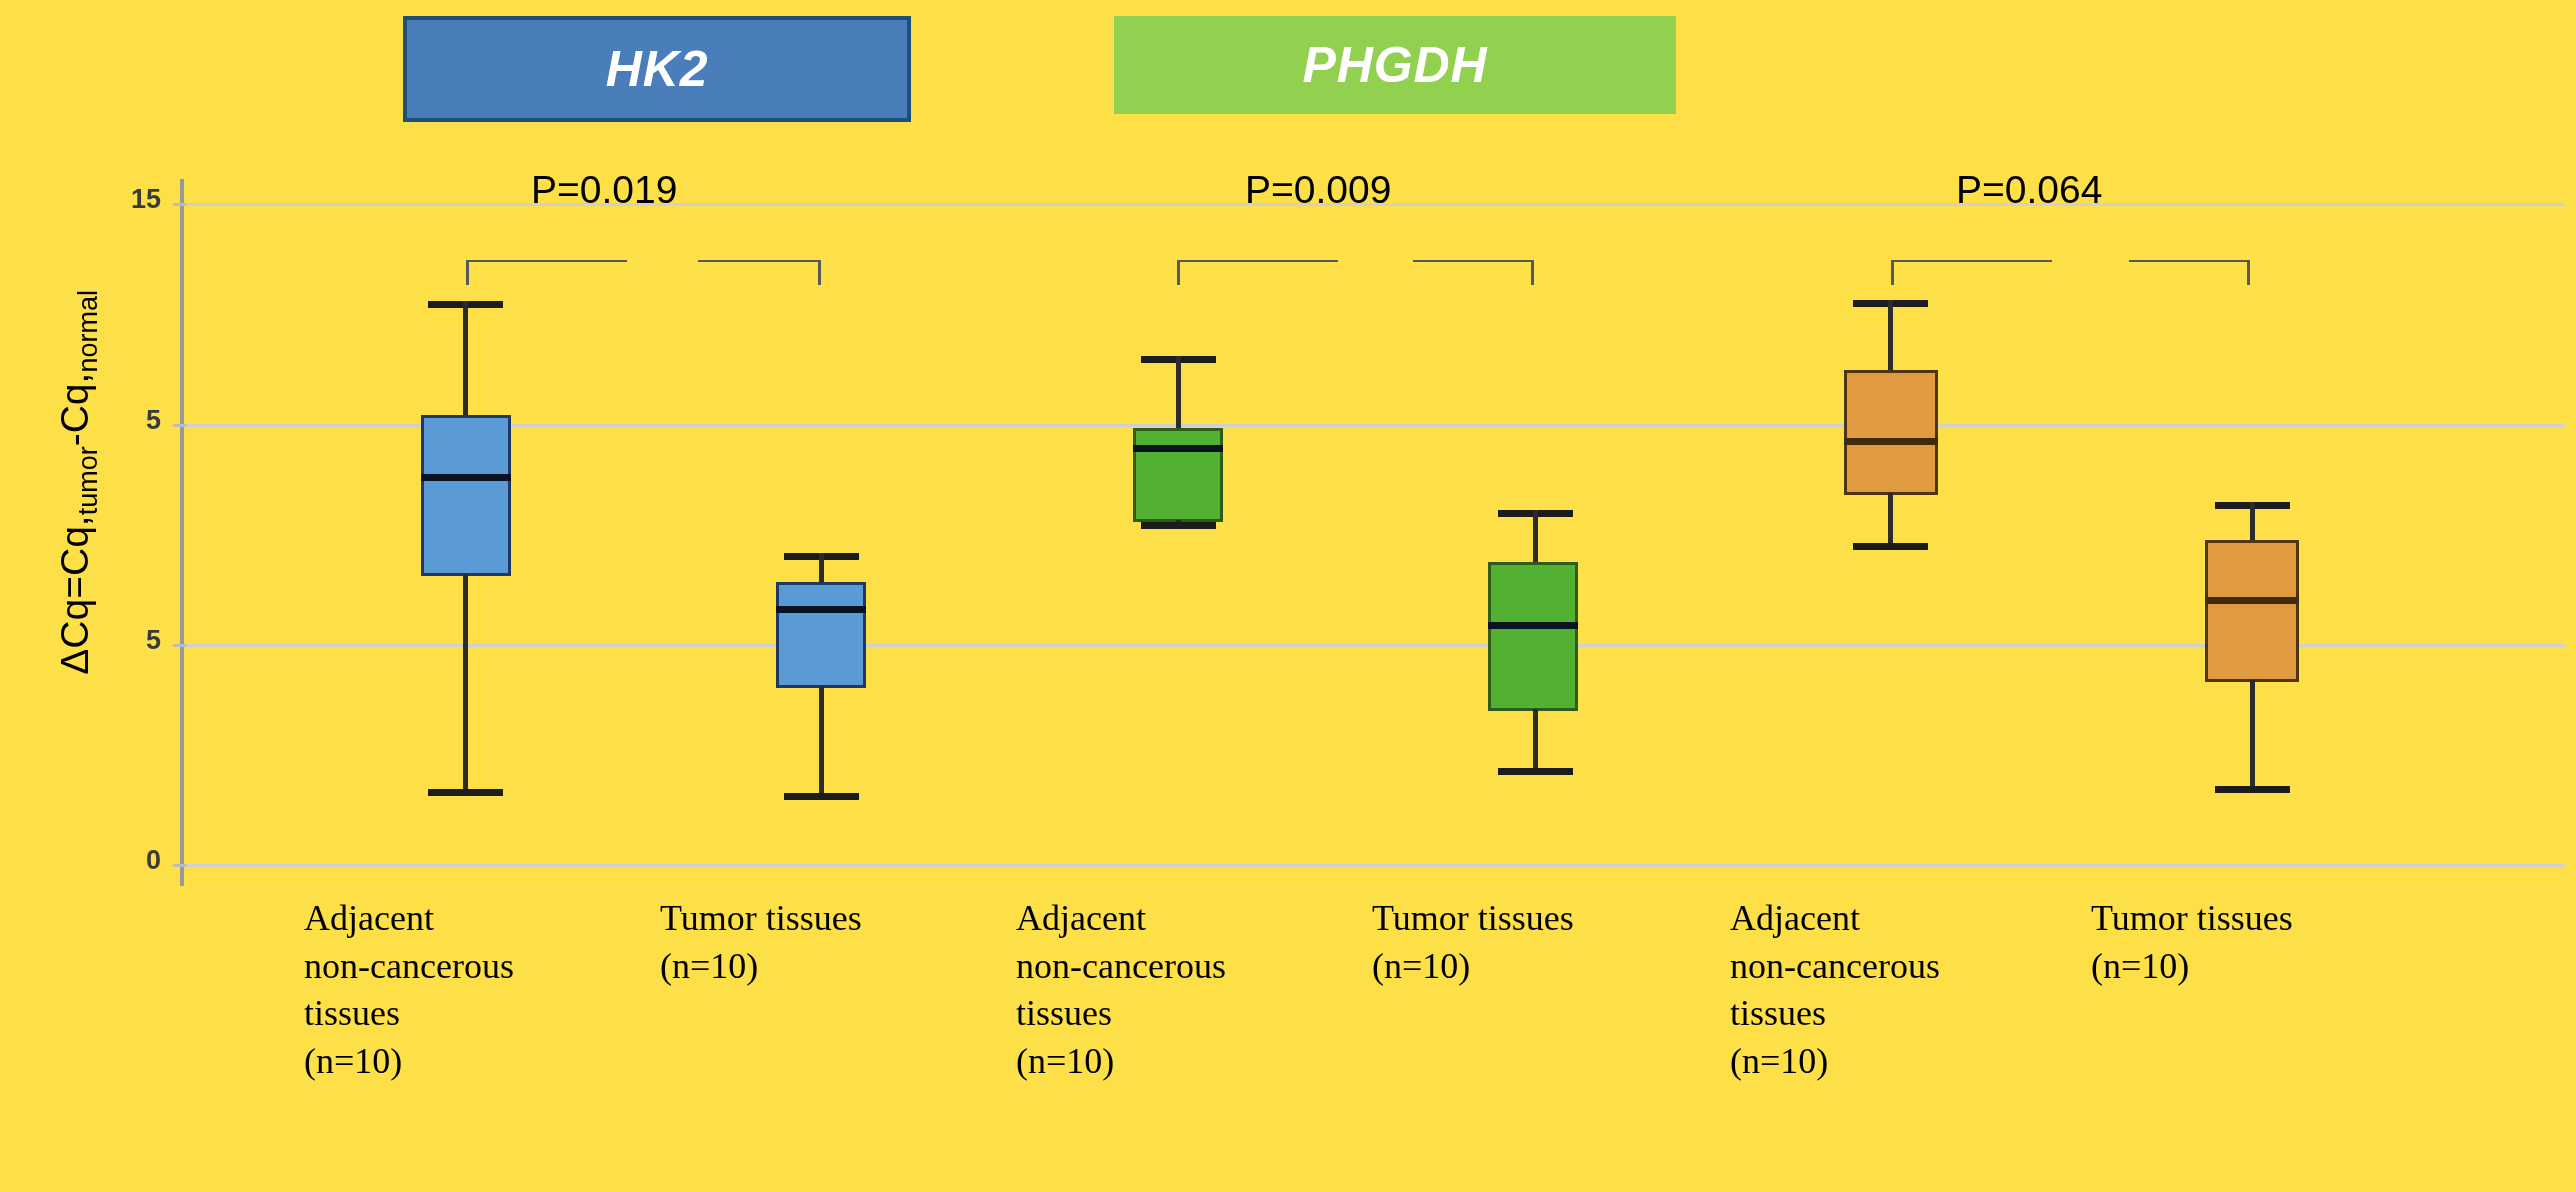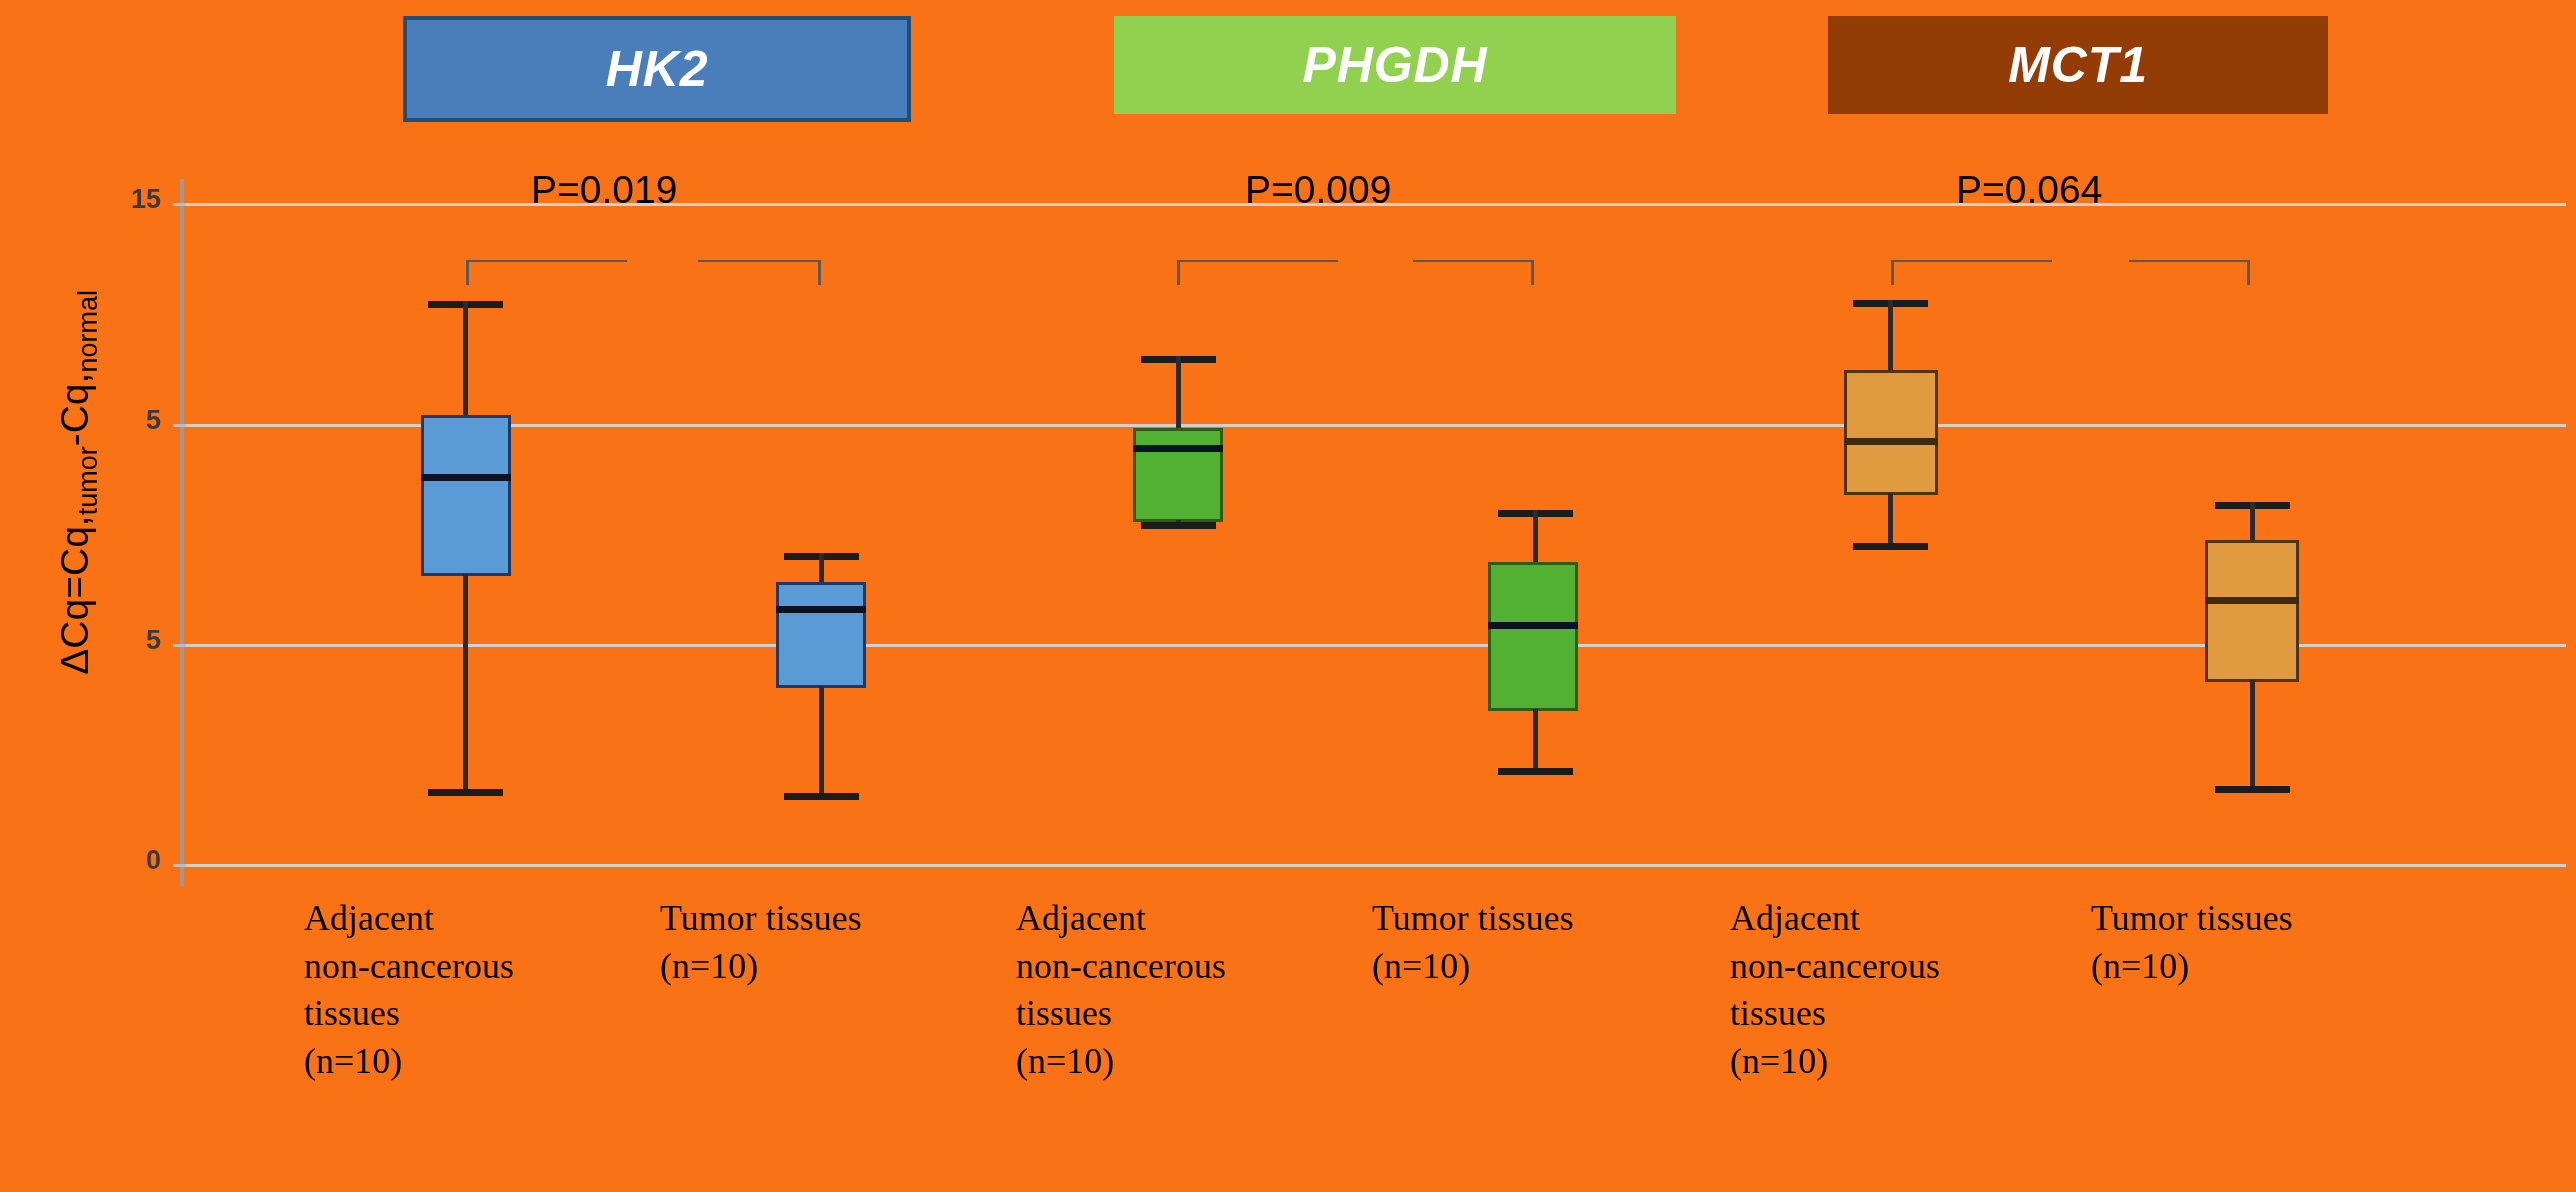--- a/index.html
+++ b/index.html
@@ -1,17 +1,17 @@
 <!DOCTYPE html>
 <html style="font-size:14.3px"><head>
 <meta charset="utf-8">
 <style>
   html,body{margin:0;padding:0;background:#ffffff;}
   body{width:2576px;height:1193px;font-family:"Liberation Sans",sans-serif;overflow:hidden;}
-  #root{position:relative;width:2576px;height:1193px;background:#f97316;}
+  #root{position:relative;width:2576px;height:1193px;background:#fde047;}
 
   
   .gene-box{position:absolute;display:flex;align-items:center;justify-content:center;
             font-style:italic;font-weight:bold;color:#ffffff;
             font-family:"Liberation Sans",sans-serif;}
   .gene-box .lbl{font-size:50px;letter-spacing:0.9px;}
 
   
   .plot{position:absolute;left:0;top:0;width:2576px;height:1193px;}
 
@@ -53,23 +53,20 @@
 </head>
 <body>
 
 <div id="root">
 
   <div class="gene-box" style="left:403px;top:16px;width:500px;height:98px;background:#4a7ebb;border:4.5px solid #1f4e79;">
     <span class="lbl">HK2</span>
   </div>
   <div class="gene-box" style="left:1114px;top:16px;width:562px;height:98px;background:#92d050;">
     <span class="lbl">PHGDH</span>
-  </div>
-  <div class="gene-box" style="left:1828px;top:16px;width:500px;height:98px;background:#943c05;">
-    <span class="lbl">MCT1</span>
   </div>
 
   <div class="plot">
 
     <div class="axis-line" style="top:179px;height:707px;"></div>
 
     <div class="gridline" style="top:203px;"></div>
     <div class="tick-mark" style="top:203px;"></div>
     <div class="ytick" style="top:184px;">15</div>
 

